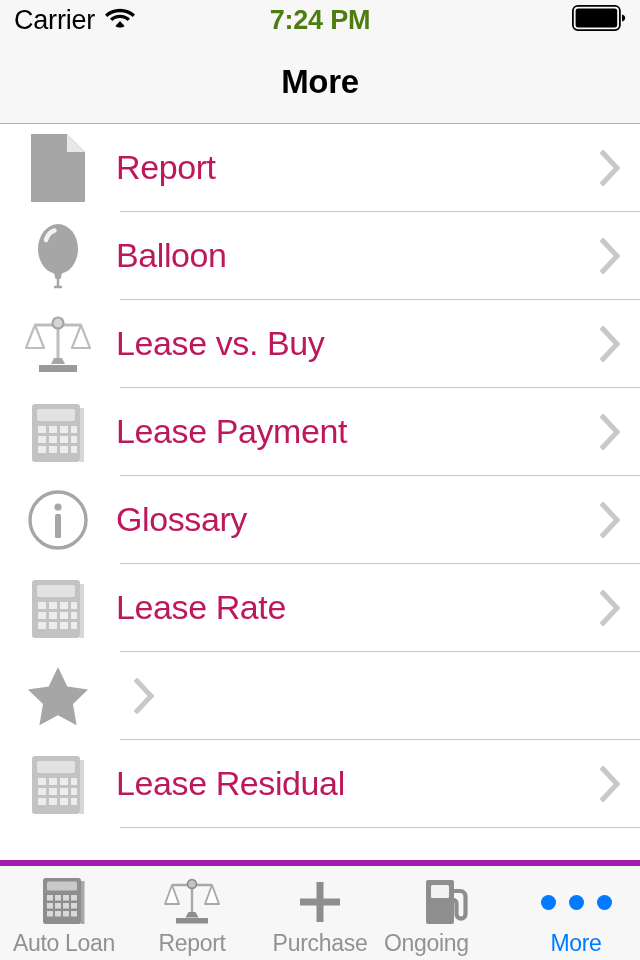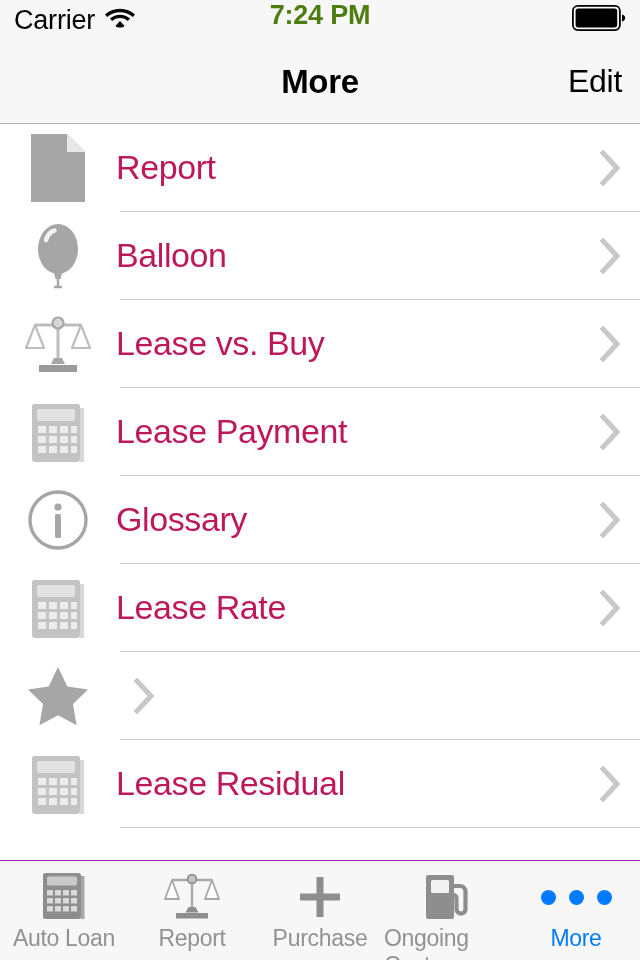--- a/index.html
+++ b/index.html
@@ -8,21 +8,21 @@
     font-family:"Liberation Sans", sans-serif;
     background:#ffffff;
     overflow:hidden;
     -webkit-font-smoothing:antialiased;
   }
   .screen { position:relative; width:640px; height:960px; display:flex; flex-direction:column; }
 
   
   .statusbar {
     height:40px; background:#F7F7F7; flex:0 0 40px;
-    display:flex; position:relative;
+    display:flex; align-items:center; position:relative;
   }
   .sb-left { display:flex; align-items:center; gap:10px; padding-left:14px; }
   .sb-carrier { font-size:27px; color:#000; letter-spacing:-0.2px; }
   .sb-time {
     position:absolute; left:0; right:0; text-align:center;
     font-size:27px; font-weight:bold; color:#4d7c0f; letter-spacing:-0.2px;
   }
   .sb-right { margin-left:auto; padding-right:14px; display:flex; align-items:center; }
 
   
@@ -56,21 +56,21 @@
   }
   .row-chevron { flex:0 0 58px; display:flex; align-items:center; justify-content:center; }
   .row::after {
     content:""; position:absolute; left:120px; right:0; bottom:0;
     height:1px; background:#C8C7CC;
   }
 
   
   .tabbar {
     height:100px; flex:0 0 100px; background:#F7F7F7;
-    border-top:1px solid #a21caf;
+    border-top:6px solid #a21caf;
     display:flex; align-items:stretch;justify-content:space-between;
   }
   .tab {
     flex:1 1 0; display:flex; flex-direction:column;
     align-items:center; justify-content:flex-start; padding-top:10px;
   }
   .tab-icon {
     height:52px; display:flex; align-items:center; justify-content:center;
   }
   .tab-label {
@@ -104,21 +104,20 @@
           <rect x="0.9" y="0.9" width="47" height="24.2" rx="5" ry="5" fill="none" stroke="#000" stroke-width="1.8"></rect>
           <rect x="3.6" y="3.6" width="41.6" height="18.8" rx="2.6" ry="2.6" fill="#000"></rect>
           <path d="M50 9.4v7.2c1.9-.5 3.2-1.8 3.2-3.6S51.9 9.9 50 9.4z" fill="#000"></path>
         </svg>
       </span>
     </div>
   </div>
 
   <div class="navbar">
     <div class="nav-title">More</div>
-    <div class="nav-edit">Edit</div>
   </div>
 
   <div class="list">
 
     <div class="row">
       <div class="row-icon">
         <svg width="54" height="68" viewBox="0 0 54 68">
           <path d="M0 0h36l18 18v50H0z" fill="#A6A6A6"></path>
           <path d="M36 0l18 18H36z" fill="#E8E8E8"></path>
         </svg>

